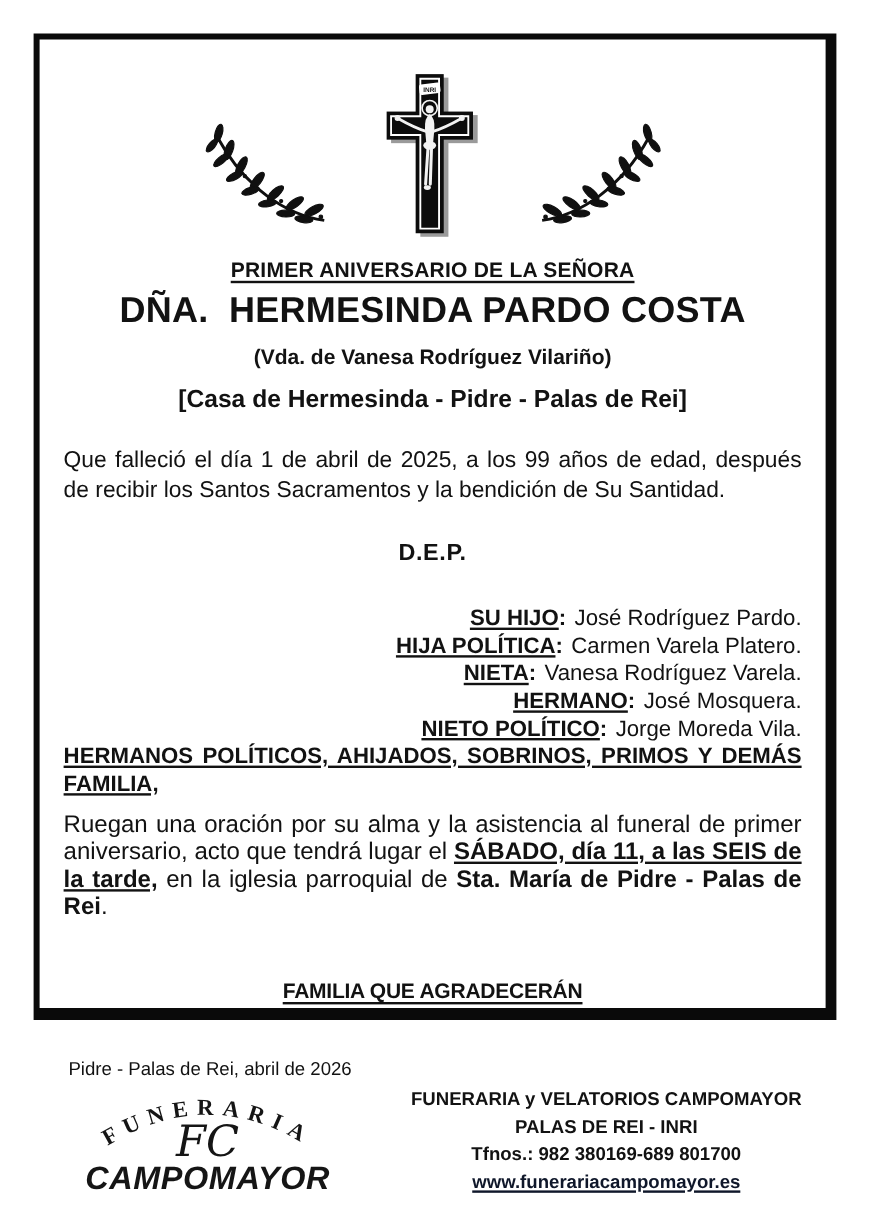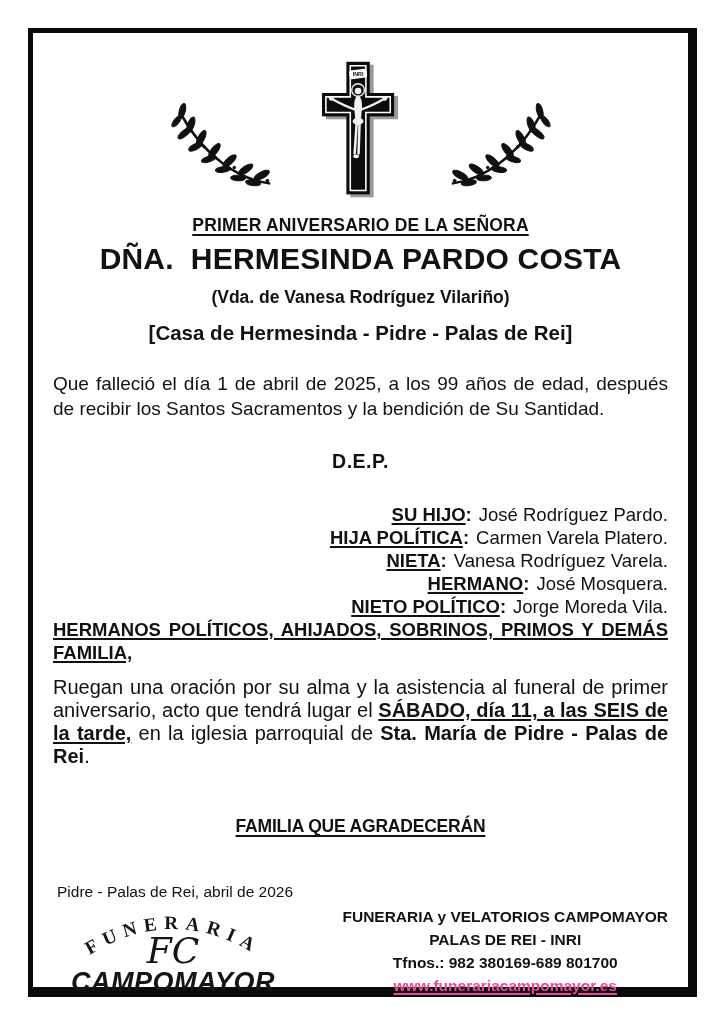--- a/index.html
+++ b/index.html
@@ -1,21 +1,21 @@
 <!DOCTYPE html>
 <html><head>
 <meta charset="utf-8">
 <style>
   html,body{margin:0;padding:0;}
   body{
     width:724px;height:1024px;background:#ffffff;overflow:hidden;position:relative;
     font-family:"Liberation Sans",sans-serif;color:#121212;
   }
   .sheet{
-    position:absolute;left:28px;top:28px;width:669px;height:969px;box-sizing:border-box;
+    position:absolute;left:28px;top:28px;width:669px;height:822px;box-sizing:border-box;
     border:5px solid #0a0a0a;border-right-width:9px;border-bottom-width:10px;
     background:#ffffff;display:flex;flex-direction:column;
     padding:28px 18px 6px 18px;
   }
   
   .ornaments{display:flex;justify-content:center;align-items:flex-end;gap:48px;height:140px;}
   .laurel{width:104px;height:108px;margin-bottom:4px;}
   .laurel.right{transform:scaleX(-1);}
   .crucifix{width:78px;height:140px;}
   
@@ -38,21 +38,21 @@
   .inv-em{font-weight:bold;text-decoration:underline;text-decoration-thickness:2px;text-underline-offset:2px;}
   .inv-church{font-weight:bold;}
   .favors{margin-top:36px;text-align:center;font-weight:bold;font-size:17.5px;letter-spacing:-.2px;
     text-decoration:underline;text-decoration-thickness:2px;text-underline-offset:3px;
     font-stretch:condensed;}
   .dateline{margin:46px 0 0 6px;font-size:15.5px;}
   
   .footer{margin-top:auto;display:flex;justify-content:space-between;align-items:flex-end;padding:0 2px 2px 2px;}
   .logo{width:240px;height:96px;flex:0 0 auto;}
   .contact{text-align:center;font-weight:bold;font-size:15.5px;line-height:23px;}
-  .contact a{color:#ec4899;text-decoration:underline;text-decoration-thickness:2px;text-underline-offset:2px;}
+  .contact a{color:#0f172a;text-decoration:underline;text-decoration-thickness:2px;text-underline-offset:2px;}
 </style>
 </head>
 <body>
 
 <div class="sheet">
 
   <div class="ornaments">
     <svg class="laurel" viewBox="0 0 110 100" aria-hidden="true">
       <g fill="#101010" stroke="#101010">
         <path d="M106,93 C72,88 36,64 12,20" fill="none" stroke-width="2.6"></path>

